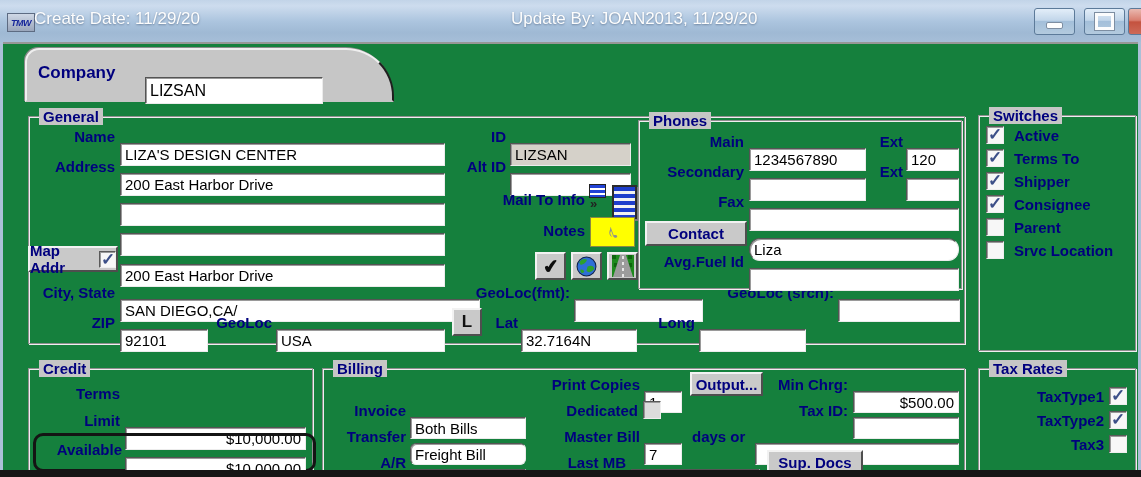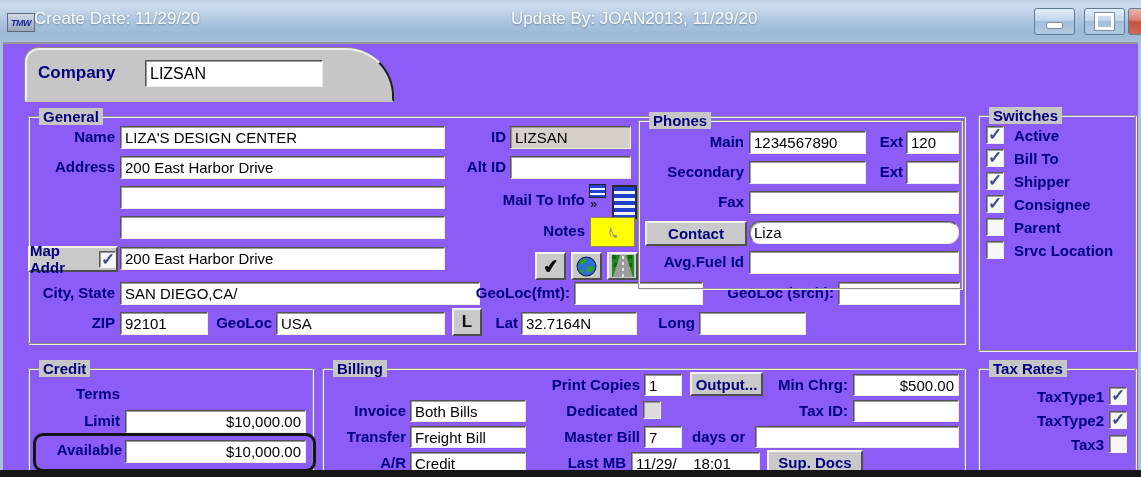--- a/index.html
+++ b/index.html
@@ -19,34 +19,34 @@
           background:linear-gradient(180deg,#e3eef9 0%,#c2d6ea 45%,#a3bfda 50%,#b3cade 100%);
           display:flex;align-items:center;justify-content:center;cursor:pointer;box-sizing:border-box;}
   .winbtn.close{background:linear-gradient(180deg,#eab9b0 0%,#d97f70 45%,#c4523f 52%,#cd6a58 100%);}
   .glyph-min{width:15px;height:5px;background:#fcfdfe;border:1px solid #7d8ea2;border-radius:2px;margin-top:8px;}
   .glyph-max{width:13px;height:11px;border:3px solid #fbfcfd;outline:1px solid #7d8ea2;background:transparent;}
   
   .edge-left,.edge-right{position:absolute;top:42px;bottom:0;width:3px;background:#aac0d7;z-index:60;}
   .edge-left{left:0;} .edge-right{right:0;}
   .edge-bottom{position:absolute;left:0;right:0;bottom:0;height:7px;background:#161616;z-index:61;}
   
-  .client{position:absolute;left:0;top:42px;right:0;bottom:0;background:#8b5cf6;
+  .client{position:absolute;left:0;top:42px;right:0;bottom:0;background:#15803d;
           box-shadow:inset 0 2px 0 #979797;}
   
   .tab{position:absolute;left:25px;top:6px;width:365px;height:50px;background:#c6c6c6;
        border:2px solid;border-color:#efefef #1f1f1f #c6c6c6 #efefef;
        border-radius:14px 48px 0 0;box-shadow:-1px -1px 0 #8a8a8a;}
   
   .lbl{position:absolute;color:#00007e;font-weight:bold;font-size:15px;text-align:right;
        white-space:nowrap;line-height:1.1;font-family:"Liberation Sans",sans-serif;}
   .lbl.left{text-align:left;}
   .inp{position:absolute;height:23px;background:#fff;color:#000;
        border:1px solid #545454;border-right-color:#ececec;border-bottom-color:#ececec;
        box-shadow:inset 1px 1px 0 #9a9a9a;font:15px "Liberation Sans",sans-serif;
-       padding:0 4px;box-sizing:border-box;outline:none;}
+       padding:0 4px;box-sizing:border-box;outline:none;margin-top:17px;}
   .inp.right{text-align:right;}
   .inp.ro{background:#d5d1c9;}
   .grp{position:absolute;border:1px solid #8f8f8f;box-shadow:1px 1px 0 #efefef,inset 1px 1px 0 #efefef;}
   .legend{position:absolute;top:-9px;left:10px;background:#c6c6c6;padding:0 4px;color:#00007e;
           font-weight:bold;font-size:15px;white-space:nowrap;}
   .btn{position:absolute;background:#c9c9c9;border:2px solid;border-color:#f2f2f2 #4e4e4e #4e4e4e #f2f2f2;
        color:#00007e;font-weight:bold;font-size:15px;font-family:"Liberation Sans",sans-serif;
        display:flex;align-items:center;justify-content:center;box-sizing:border-box;cursor:pointer;}
   .cb{position:absolute;width:18px;height:18px;background:#f7f7f7;box-sizing:border-box;
       border:1px solid #5a5a5a;border-right-color:#eee;border-bottom-color:#eee;
@@ -193,21 +193,21 @@
 
     <span class="lbl" style="left:638px;top:212px;width:106px">Avg.Fuel Id</span>
     <input class="inp" style="left: 749px; top: 209px; width: 210px;" value="">
 
     <div class="grp" style="left:978px;top:73px;width:156px;height:234px">
       <span class="legend">Switches</span>
     </div>
     <div class="cb checked" style="left:986px;top:84px"></div>
     <span class="lbl left" style="left:1014px;top:86px">Active</span>
     <div class="cb checked" style="left:986px;top:107px"></div>
-    <span class="lbl left" style="left:1014px;top:109px">Bill To</span>
+    <span class="lbl left" style="left:1014px;top:109px">Terms To</span>
     <div class="cb checked" style="left:986px;top:130px"></div>
     <span class="lbl left" style="left:1014px;top:132px">Shipper</span>
     <div class="cb checked" style="left:986px;top:153px"></div>
     <span class="lbl left" style="left:1014px;top:155px">Consignee</span>
     <div class="cb" style="left:986px;top:176px"></div>
     <span class="lbl left" style="left:1014px;top:178px">Parent</span>
     <div class="cb" style="left:986px;top:199px"></div>
     <span class="lbl left" style="left:1014px;top:201px">Srvc Location</span>
 
     <div class="grp" style="left:28px;top:326px;width:283px;height:102px">
@@ -230,21 +230,21 @@
     <input class="inp right" style="left: 853px; top: 332px; width: 106px; height: 22px;" value="$500.00">
 
     <span class="lbl" style="left:330px;top:361px;width:76px">Invoice</span>
     <input class="inp" style="left: 410px; top: 358px; width: 116px; height: 22px;" value="Both Bills">
     <span class="lbl" style="left:538px;top:361px;width:100px">Dedicated</span>
     <div class="cb" style="left:643px;top:359px;background:#dcdcdc"></div>
     <span class="lbl" style="left:760px;top:361px;width:88px">Tax ID:</span>
     <input class="inp" style="left: 853px; top: 358px; width: 106px; height: 22px;" value="">
 
     <span class="lbl" style="left:330px;top:387px;width:76px">Transfer</span>
-    <input class="inp" style="left: 410px; top: 384px; width: 116px; height: 22px;" value="Freight Bill">
+    <input class="inp" style="left: 410px; top: 384px; width: 116px; height: 22px; border-radius: 6px;" value="Freight Bill">
     <span class="lbl" style="left:536px;top:387px;width:104px">Master Bill</span>
     <input class="inp" style="left: 644px; top: 384px; width: 38px; height: 22px;" value="7">
     <span class="lbl left" style="left:692px;top:387px;width:60px">days or</span>
     <input class="inp" style="left: 755px; top: 384px; width: 204px; height: 22px;" value="">
 
     <span class="lbl" style="left:330px;top:413px;width:76px">A/R</span>
     <input class="inp" style="left: 410px; top: 410px; width: 116px; height: 22px;" value="Credit">
     <span class="lbl" style="left:538px;top:413px;width:88px">Last MB</span>
     <input class="inp" style="left: 631px; top: 410px; width: 129px; height: 22px;" value="11/29/    18:01">
     <div class="btn" style="left:767px;top:408px;width:96px;height:25px">Sup. Docs</div>

